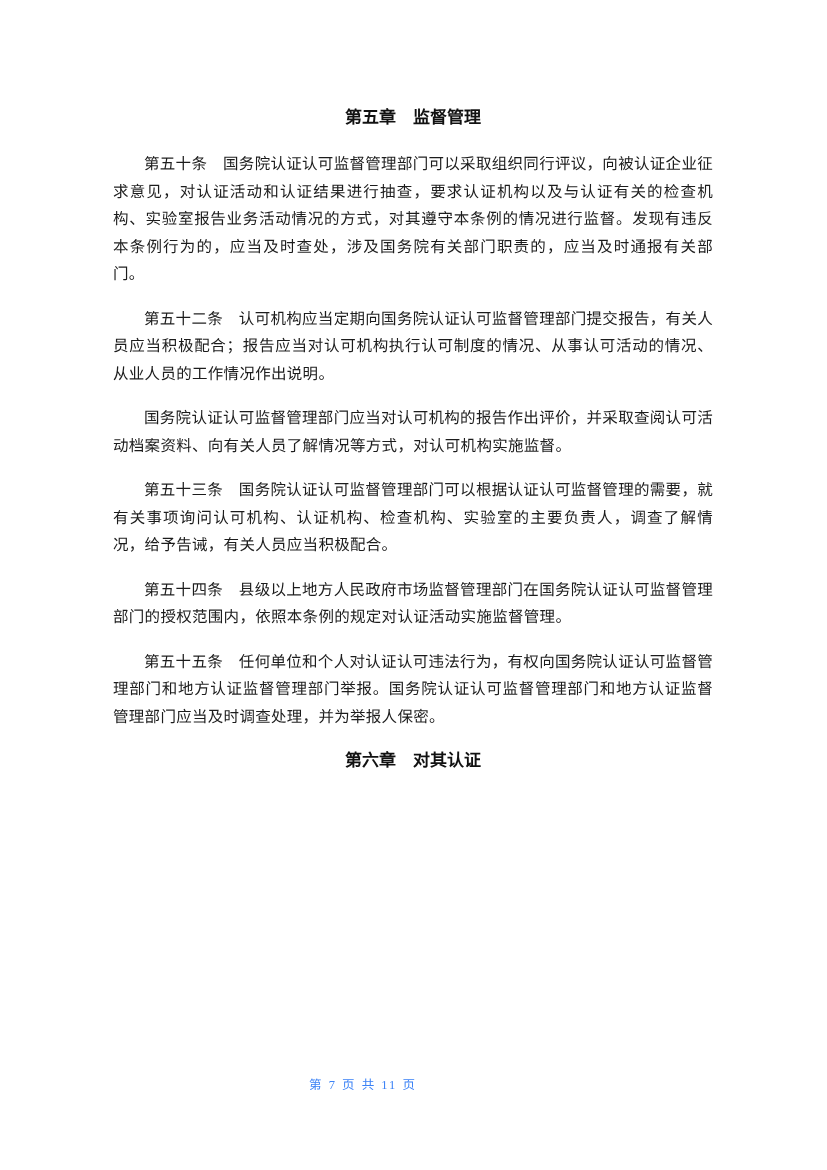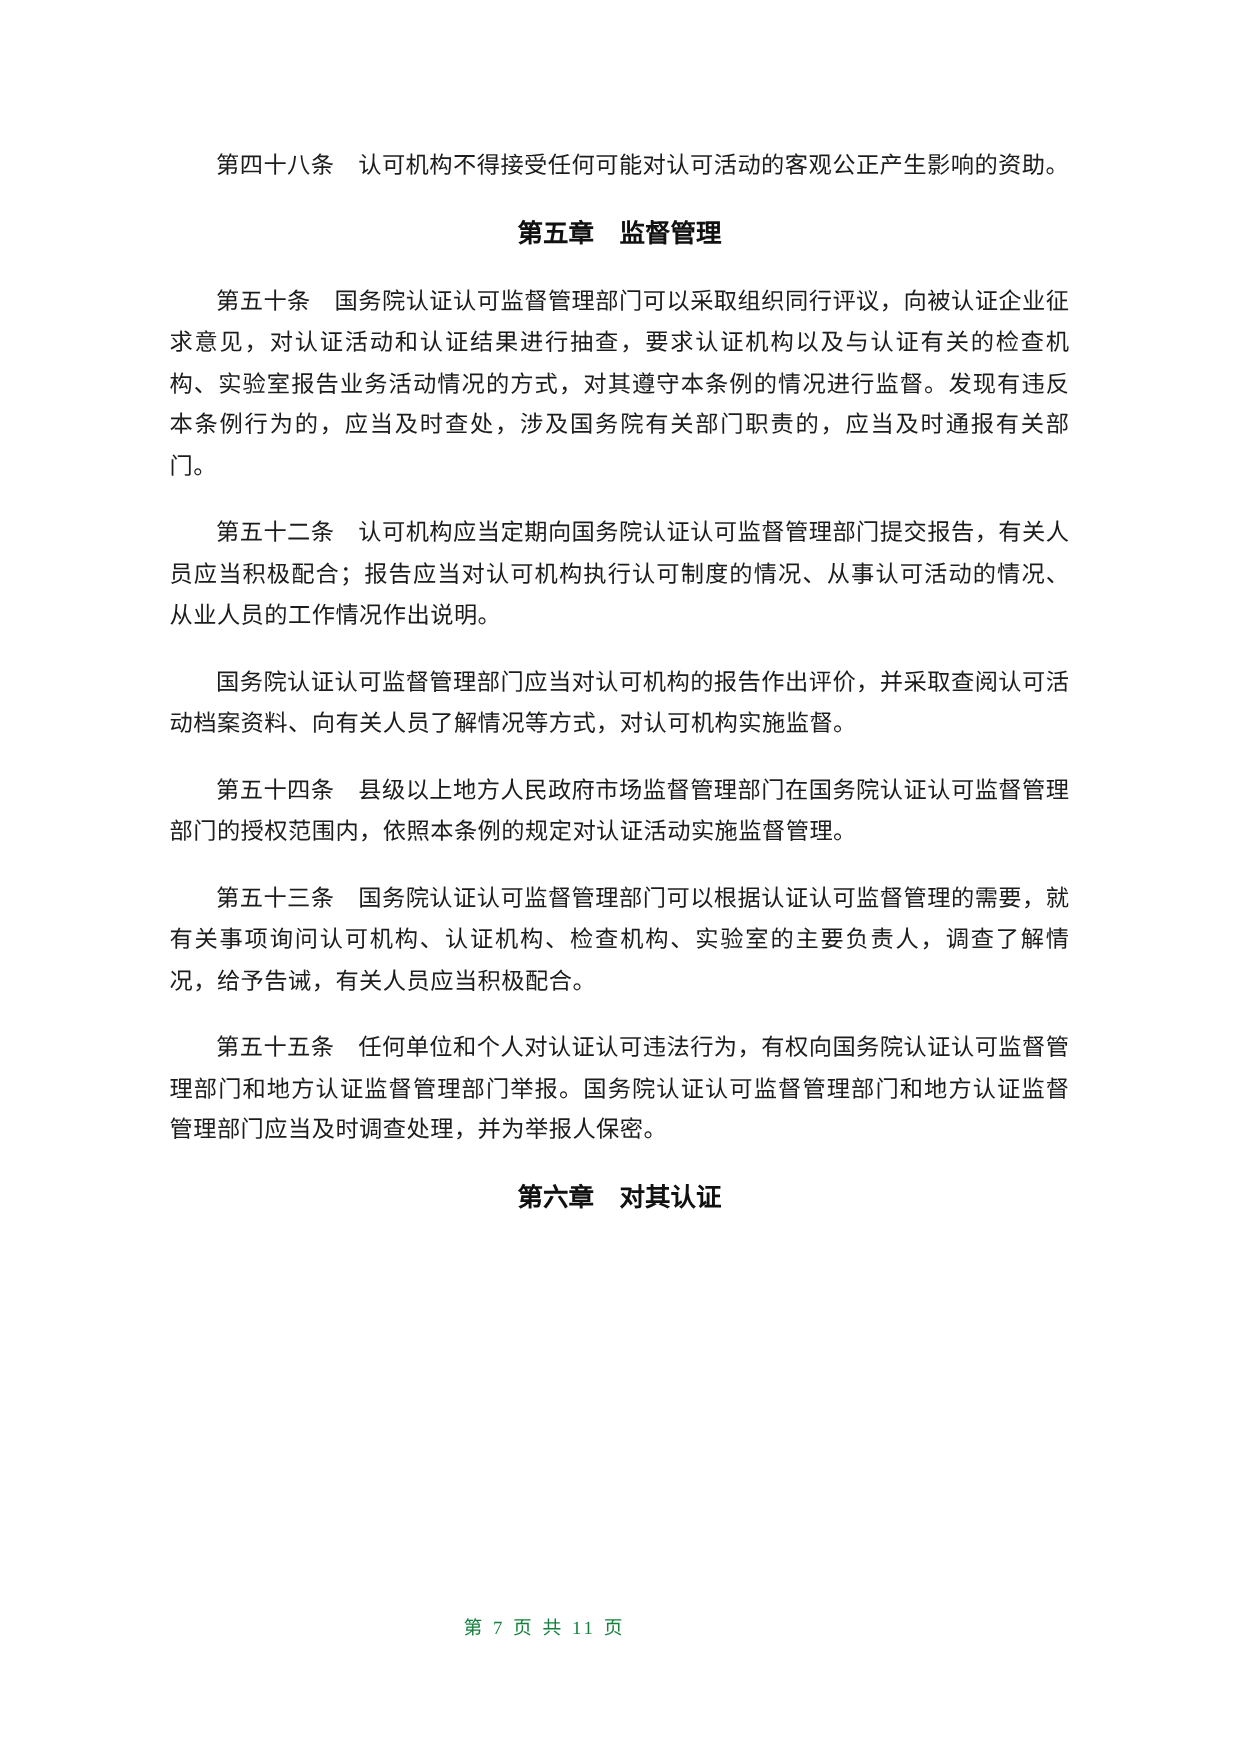--- a/index.html
+++ b/index.html
@@ -43,31 +43,30 @@
   }
   .page-footer {
     position: absolute;
     left: 0;
     top: 1076px;
     width: 726px;
     text-align: center;
     font-size: 12.5px;
     line-height: 18px;
     letter-spacing: 2px;
-    color: #15803d;
+    color: #3b82f6;
   }
 </style>
 </head>
 <body>
 
 <div class="page">
-  <p class="doc-para">第四十八条　认可机构不得接受任何可能对认可活动的客观公正产生影响的资助。</p>
   <h2 class="chapter-heading">第五章　监督管理</h2>
   <p class="doc-para">第五十条　国务院认证认可监督管理部门可以采取组织同行评议，向被认证企业征求意见，对认证活动和认证结果进行抽查，要求认证机构以及与认证有关的检查机构、实验室报告业务活动情况的方式，对其遵守本条例的情况进行监督。发现有违反本条例行为的，应当及时查处，涉及国务院有关部门职责的，应当及时通报有关部门。</p>
   <p class="doc-para">第五十二条　认可机构应当定期向国务院认证认可监督管理部门提交报告，有关人员应当积极配合；报告应当对认可机构执行认可制度的情况、从事认可活动的情况、从业人员的工作情况作出说明。</p>
   <p class="doc-para">国务院认证认可监督管理部门应当对认可机构的报告作出评价，并采取查阅认可活动档案资料、向有关人员了解情况等方式，对认可机构实施监督。</p>
+  <p class="doc-para">第五十三条　国务院认证认可监督管理部门可以根据认证认可监督管理的需要，就有关事项询问认可机构、认证机构、检查机构、实验室的主要负责人，调查了解情况，给予告诫，有关人员应当积极配合。</p>
   <p class="doc-para">第五十四条　县级以上地方人民政府市场监督管理部门在国务院认证认可监督管理部门的授权范围内，依照本条例的规定对认证活动实施监督管理。</p>
-  <p class="doc-para">第五十三条　国务院认证认可监督管理部门可以根据认证认可监督管理的需要，就有关事项询问认可机构、认证机构、检查机构、实验室的主要负责人，调查了解情况，给予告诫，有关人员应当积极配合。</p>
   <p class="doc-para">第五十五条　任何单位和个人对认证认可违法行为，有权向国务院认证认可监督管理部门和地方认证监督管理部门举报。国务院认证认可监督管理部门和地方认证监督管理部门应当及时调查处理，并为举报人保密。</p>
   <h2 class="chapter-heading">第六章　对其认证</h2>
 </div>
 
 <div class="page-footer">第 7 页 共 11 页</div>
 
 </body></html>

